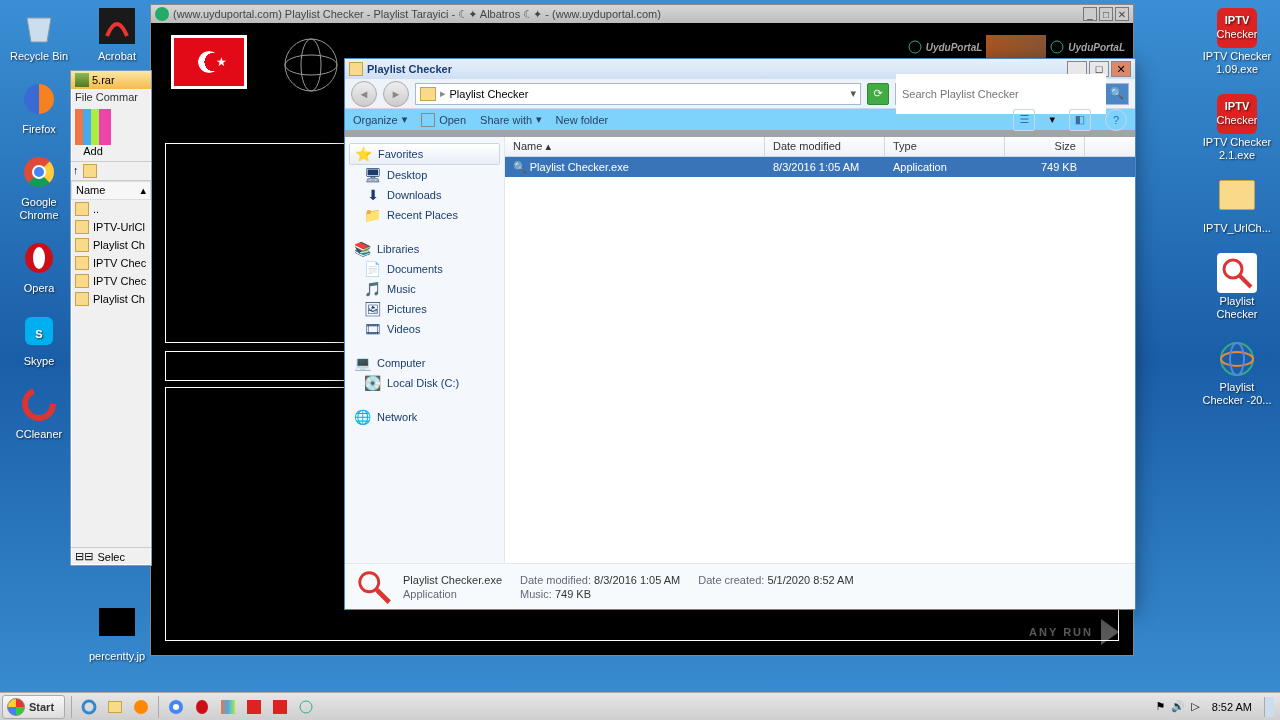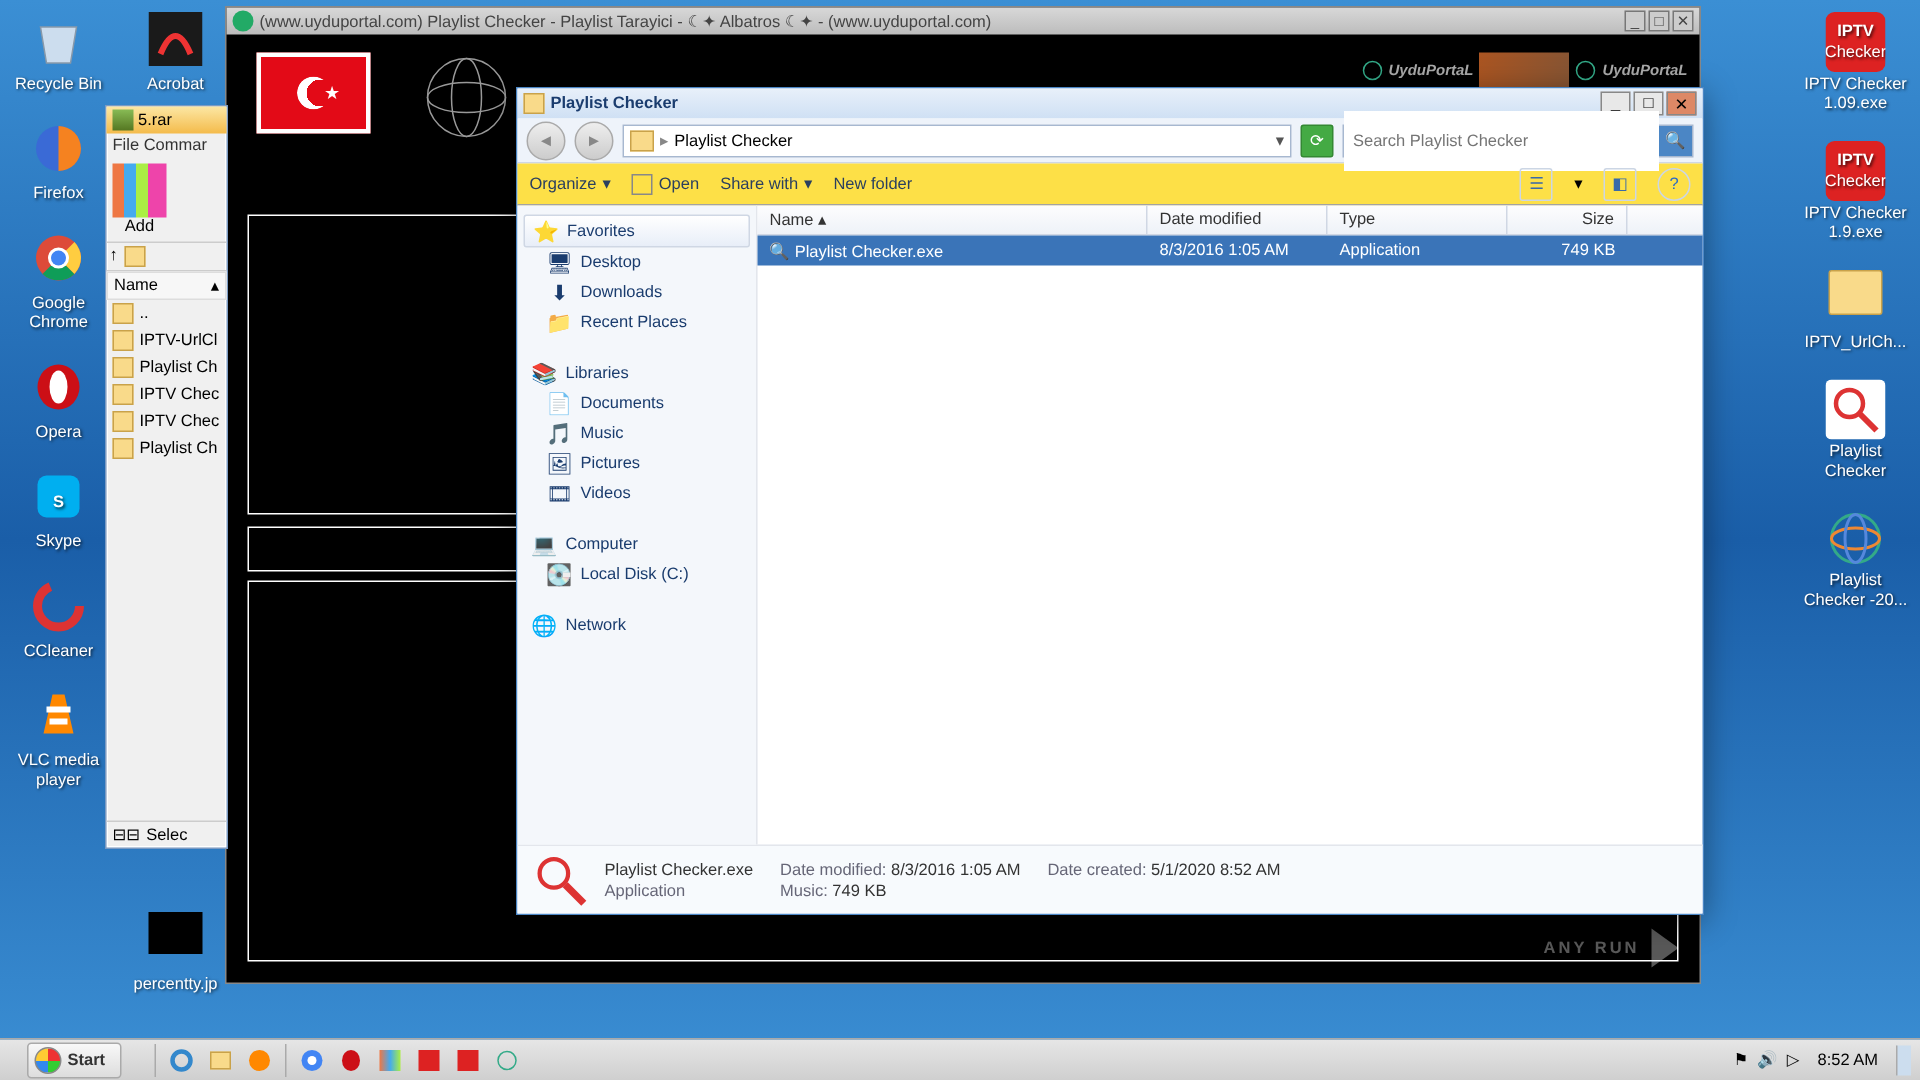--- a/index.html
+++ b/index.html
@@ -54,21 +54,21 @@
 .exwin .title .wbtn.cl { background:#d86; }
 .addr { height:30px; display:flex; align-items:center; padding:2px 6px; gap:6px; background:#eef3fa; border-bottom:1px solid #cfd7e4; }
 .navbtn { width:26px;height:26px;border-radius:50%;background:linear-gradient(#eee,#ccc);border:1px solid #aaa;display:flex;align-items:center;justify-content:center;color:#888; }
 .pathbox { flex:1;height:22px;border:1px solid #a7b8d0;background:#fff;display:flex;align-items:center;padding:0 4px;gap:4px; }
 .pathbox .fic { width:16px;height:14px;background:#f9da8a;border:1px solid #c9a24a; }
 .pathbox .drop { margin-left:auto;color:#555; }
 .refresh { width:22px;height:22px;background:#4a4;border:1px solid #383;display:flex;align-items:center;justify-content:center;color:#fff;border-radius:2px; }
 .search { width:234px;height:22px;border:1px solid #a7b8d0;display:flex;align-items:center; }
 .search input { flex:1;border:none;outline:none;padding:14px 6px;font-size:11px;color:#888; }
 .search .go { width:22px;height:20px;background:#4b86c5;color:#fff;display:flex;align-items:center;justify-content:center; }
-.tbar { height:28px;border-bottom:1px solid #a3a3a3;display:flex;align-items:center;padding:0 8px;gap:14px;background:#fde047; }
+.tbar { height:28px;border-bottom:7px solid #a3a3a3;display:flex;align-items:center;padding:0 8px;gap:14px;background:#7dd3fc; }
 .tbar .item { display:flex;align-items:center;gap:4px;color:#2a3f5f; }
 .tbar .spacer { flex:1; }
 .tbar .ibtn { width:22px;height:22px;border:1px solid #ccd6e4;display:flex;align-items:center;justify-content:center;color:#3a6aa8;border-radius:2px; }
 .excontent { display:flex; height:calc(100% - 20px - 30px - 28px - 46px); }
 .side { width:160px;border-right:1px solid #e3e6ec;background:#f4f7fb;padding:6px 0;overflow:hidden; }
 .side .sitem { display:flex;align-items:center;gap:6px;padding:2px 10px 2px 20px;color:#1a3c6e; }
 .side .sitem.head { padding-left:10px; }
 .side .sitem .sic { width:16px;height:16px;display:flex;align-items:center;justify-content:center;font-size:14px; }
 .side .sitem.sel { background:linear-gradient(#fff,#e8eef8);border:1px solid #cfd7e4;margin:0 4px;border-radius:2px;padding-left:6px; }
 .files { flex:1; }
@@ -78,21 +78,21 @@
 .frow.sel { background:#3a74b8;color:#fff; }
 .frow .col { padding:0 8px;overflow:hidden;white-space:nowrap; }
 .c-name{width:260px}.c-date{width:120px}.c-type{width:120px}.c-size{width:80px;text-align:right}
 .details { height:46px;border-top:1px solid #e3e6ec;background:#f7fafd;display:flex;align-items:center;padding:4px 10px;gap:10px; }
 .details .dic { width:38px;height:38px;display:flex;align-items:center;justify-content:center; }
 .details .dtxt { display:grid;grid-template-columns:auto auto auto;column-gap:18px;row-gap:2px;color:#333; }
 .details .dtxt .k { color:#667; }
 
 
 .taskbar { position:absolute; left:0; right:0; bottom:0; height:28px; background:linear-gradient(#e6e6e6,#cfcfcf); border-top:1px solid #aaa; display:flex; align-items:center; }
-.startbtn { height:24px; padding:0 10px 0 4px; margin:18px; background:linear-gradient(#f8f8f8,#ddd); border:1px solid #aaa; border-radius:3px; display:flex; align-items:center; gap:4px; font-weight:bold; color:#333; }
+.startbtn { height:24px; padding:0 10px 0 4px; margin:2px; background:linear-gradient(#f8f8f8,#ddd); border:1px solid #aaa; border-radius:3px; display:flex; align-items:center; gap:4px; font-weight:bold; color:#333; }
 .startbtn .orb { width:18px;height:18px; background:conic-gradient(#e33 0 90deg,#3c3 90deg 180deg,#38e 180deg 270deg,#fc3 270deg); border-radius:50%; border:1px solid #888; }
 .tb-sep { width:1px;height:22px;background:#aaa;margin:0 4px; }
 .tb-icon { width:22px;height:22px;margin:0 2px;display:flex;align-items:center;justify-content:center;border:1px solid transparent; }
 .tray { margin-left:auto;display:flex;align-items:center;gap:6px;padding:0 6px; }
 .clock { font-size:11px; padding:0 6px; }
 
 .magnify svg { width:100%; height:100%; }
 </style>
 </head>
 <body>
@@ -148,30 +148,20 @@
         <div class="lbl">Skype</div>
       </div>
     <div class="dicon">
         <div class="img">
           <svg width="36" height="36">
             <circle cx="18" cy="18" r="14" fill="none" stroke="#d33" stroke-width="6" stroke-dasharray="60 30"></circle>
           </svg>
         </div>
         <div class="lbl">CCleaner</div>
       </div>
-    <div class="dicon">
-        <div class="img">
-          <svg width="36" height="36">
-            <path d="M14 4 L22 4 L28 30 L8 30 Z" fill="#f80"></path>
-            <rect x="10" y="12" width="16" height="4" fill="#fff"></rect>
-            <rect x="12" y="20" width="12" height="4" fill="#fff"></rect>
-          </svg>
-        </div>
-        <div class="lbl">VLC media player</div>
-      </div>
   </div>
 
   <div class="icon-col" style="left:80px;top:8px">
     <div class="dicon">
         <div class="img">
           <svg width="36" height="36">
             <rect width="36" height="36" fill="#1a1a1a"></rect>
             <path d="M8 28 Q18 4 28 28" fill="none" stroke="#e33" stroke-width="4"></path>
           </svg>
         </div>
@@ -199,21 +189,21 @@
         <div class="lbl">IPTV Checker 1.09.exe</div>
       </div>
     <div class="dicon">
         <div class="img">
           <svg width="40" height="40">
             <rect width="40" height="40" rx="6" fill="#d22"></rect>
             <text x="20" y="16" text-anchor="middle" fill="#fff" font-size="10" font-weight="bold">IPTV</text>
             <text x="20" y="30" text-anchor="middle" fill="#fff" font-size="8">Checker</text>
           </svg>
         </div>
-        <div class="lbl">IPTV Checker 1.9.exe</div>
+        <div class="lbl">IPTV Checker 2.1.exe</div>
       </div>
     <div class="dicon">
         <div class="img">
           <div style="width:36px;height:30px;background:#f9da8a;border:1px solid #c9a24a;border-radius:2px"></div>
         </div>
         <div class="lbl">IPTV_UrlCh...</div>
       </div>
     <div class="dicon">
         <div class="img magnify">
           <svg viewBox="0 0 40 40">

